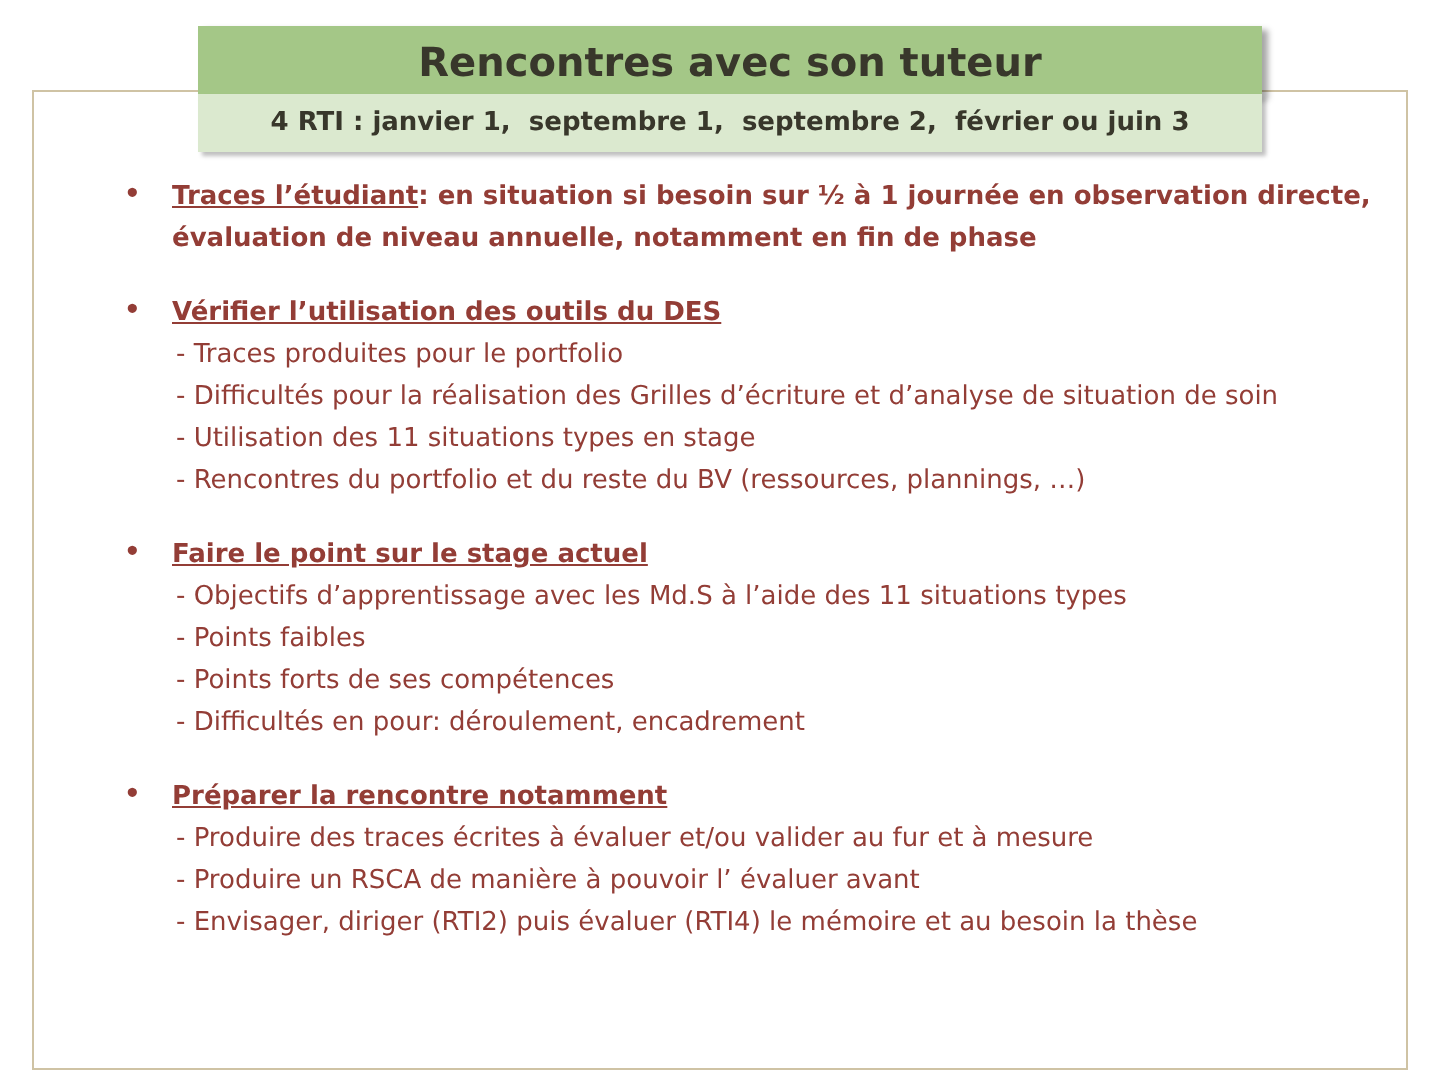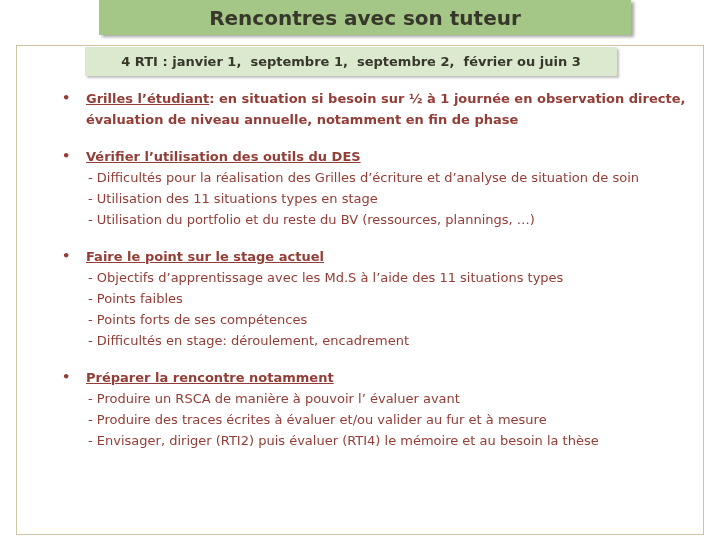--- a/index.html
+++ b/index.html
@@ -5,27 +5,27 @@
   html,body { margin:0; padding:0; background:#ffffff; }
   .slide {
     position:relative; width:720px; height:540px; overflow:hidden;
     background:#ffffff; font-family:"DejaVu Sans", "Liberation Sans", sans-serif;
   }
   .frame {
     position:absolute; left:16px; right:16px; top:45px; bottom:5px;
     border:1px solid #cfc3a4; background:transparent;
   }
   .title-box {
-    position:absolute; left:99px; top:0; width:532px; height:35px;
+    position:absolute; left:99px; top:13px; width:532px; height:35px;
     background:#a4c787; box-shadow:3px 2px 3px rgba(0,0,0,0.35);
     display:flex; align-items:center; justify-content:center; z-index:2;
   }
   .title-text { font-size:20px; font-weight:bold; color:#38372b; }
   .subtitle-box {
-    position:absolute; left:85px; top:47px; width:532px; height:29px;
+    position:absolute; left:99px; top:47px; width:532px; height:29px;
     background:#dbe9cf; box-shadow:2px 2px 2px rgba(0,0,0,0.25);
     display:flex; align-items:center; justify-content:center; z-index:2;
   }
   .subtitle-text { font-size:13px; font-weight:bold; color:#38372b; white-space:pre; }
   .content {
     position:absolute; left:62px; top:88px; right:30px; z-index:1;
     color:#933d36; font-size:13px; line-height:21px;
   }
   .group { margin-bottom:16px; }
   .lead { position:relative; padding-left:24px; font-weight:bold; }
@@ -45,46 +45,47 @@
   </div>
 
   <div class="subtitle-box">
     <span class="subtitle-text">4 RTI : janvier 1,  septembre 1,  septembre 2,  février ou juin 3</span>
   </div>
 
   <div class="content">
 
     <div class="group">
       <div class="lead">
-        <span class="marker">•</span><span class="heading">Grilles l’étudiant</span><span class="rest">: en situation si besoin sur ½ à 1 journée en observation directe, évaluation de niveau annuelle, notamment en fin de phase</span>
+        <span class="marker">•</span><span class="heading">Traces l’étudiant</span><span class="rest">: en situation si besoin sur ½ à 1 journée en observation directe, évaluation de niveau annuelle, notamment en fin de phase</span>
       </div>
     </div>
 
     <div class="group">
       <div class="lead">
         <span class="marker">•</span><span class="heading">Vérifier l’utilisation des outils du DES</span>
       </div>
+      <div class="sub">-  Traces produites pour le portfolio</div>
       <div class="sub">-  Difficultés pour la réalisation des Grilles d’écriture et d’analyse de situation de soin</div>
       <div class="sub">-  Utilisation des 11 situations types en stage</div>
-      <div class="sub">-  Utilisation du portfolio et du reste du BV (ressources, plannings, …)</div>
+      <div class="sub">-  Rencontres du portfolio et du reste du BV (ressources, plannings, …)</div>
     </div>
 
     <div class="group">
       <div class="lead">
         <span class="marker">•</span><span class="heading">Faire le point sur le stage actuel</span>
       </div>
       <div class="sub">-  Objectifs d’apprentissage avec les Md.S à l’aide des 11 situations types</div>
       <div class="sub">-  Points faibles</div>
       <div class="sub">-  Points forts de ses compétences</div>
-      <div class="sub">-  Difficultés en stage: déroulement, encadrement</div>
+      <div class="sub">-  Difficultés en pour: déroulement, encadrement</div>
     </div>
 
     <div class="group">
       <div class="lead">
         <span class="marker">•</span><span class="heading">Préparer la rencontre notamment</span>
       </div>
+      <div class="sub">-  Produire des traces écrites à évaluer et/ou valider au fur et à mesure</div>
       <div class="sub">-  Produire un RSCA  de manière à pouvoir l’ évaluer avant</div>
-      <div class="sub">-  Produire des traces écrites à évaluer et/ou valider au fur et à mesure</div>
       <div class="sub">-  Envisager, diriger (RTI2) puis évaluer (RTI4) le mémoire et au besoin la thèse</div>
     </div>
 
   </div>
 </div>
 
 </body></html>

